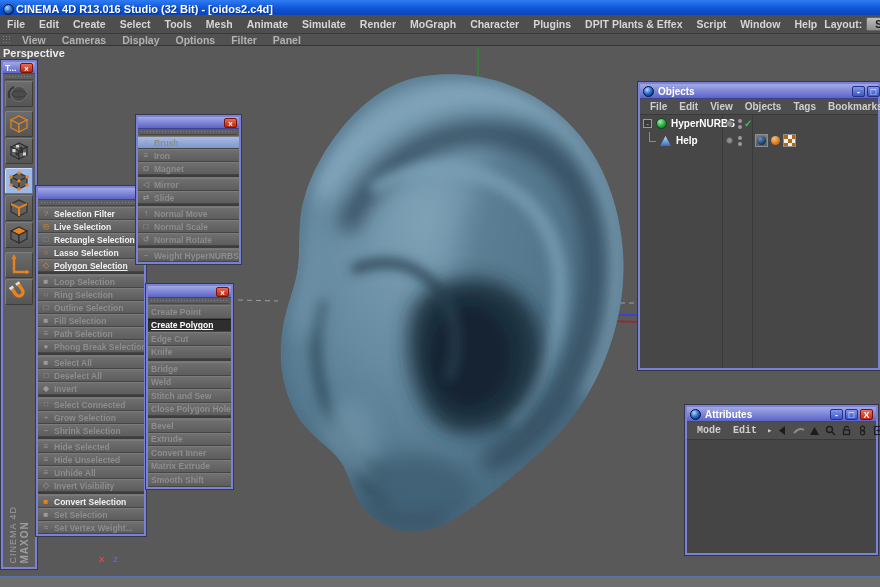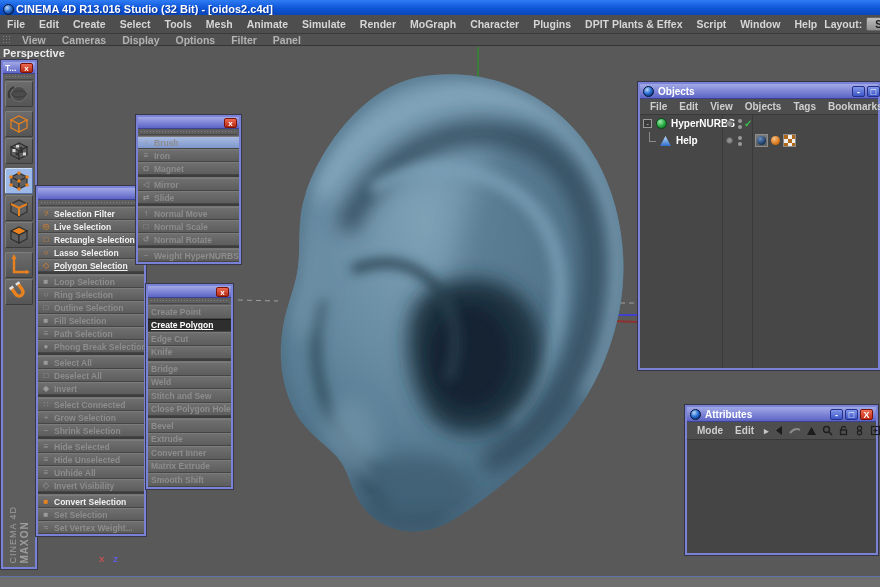--- a/index.html
+++ b/index.html
@@ -119,21 +119,21 @@
     border:1px solid #8e8e8e; display:flex; align-items:center; justify-content:center; }
   .tag-navy { width:9px; height:9px; border-radius:50%;
     background:radial-gradient(circle at 35% 30%, #6a90c0, #15365c 70%); }
   .tag-phong { position:absolute; width:9px; height:9px; border-radius:50%;
     background:radial-gradient(circle at 35% 30%, #f8c080, #d06808 75%); }
   .tag-uvw { position:absolute; width:13px; height:13px; border:1px solid #8e8e8e;
     background:repeating-conic-gradient(#efefef 0% 25%, #b06818 0% 50%); background-size:8px 8px; }
 
   #attrWin { left:685px; top:405px; width:193px; height:150px; }
   .acontent { height:calc(100% - 33px); background:#454545; }
-  #attrWin .wmenu { height:18px; }
+  #attrWin .wmenu { height:18px;font-family:Liberation Mono, monospace; }
   .aicn { display:inline-flex; width:13px; justify-content:center; align-items:center; }
   .subarrow { color:#c8c8c8; font-size:9px; padding:0 4px; }
 </style>
 </head>
 <body>
 
 <div id="app">
 
   <div class="titlebar">
     <span class="c4d-ball"></span>

